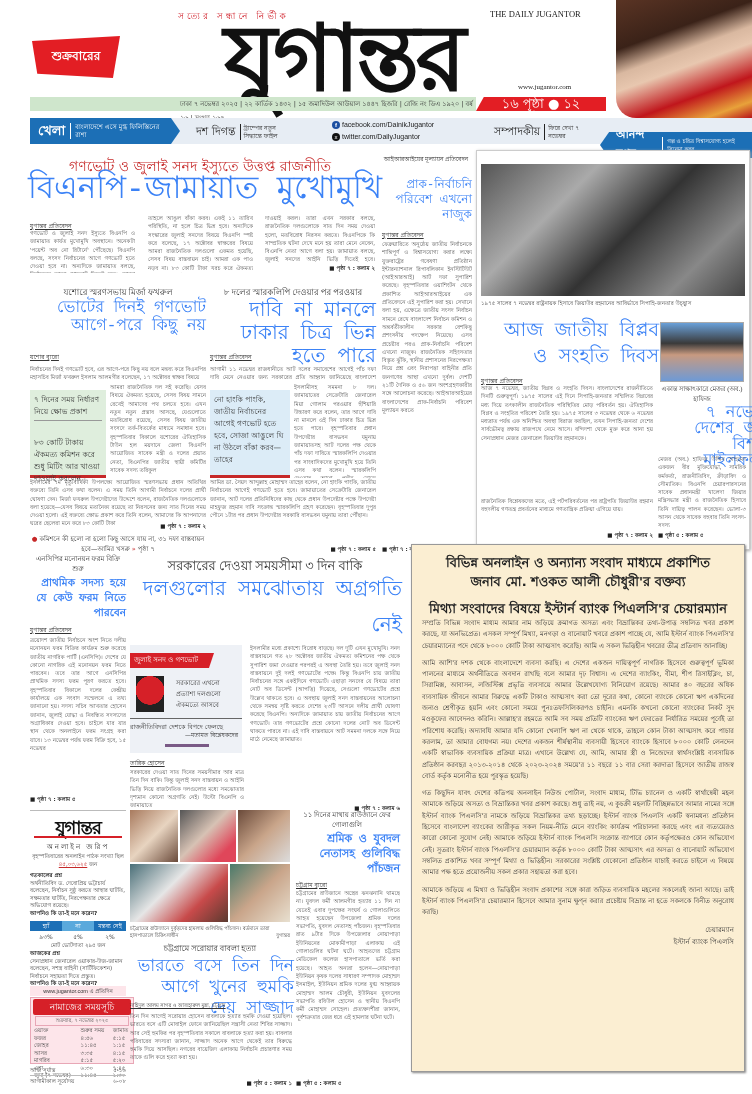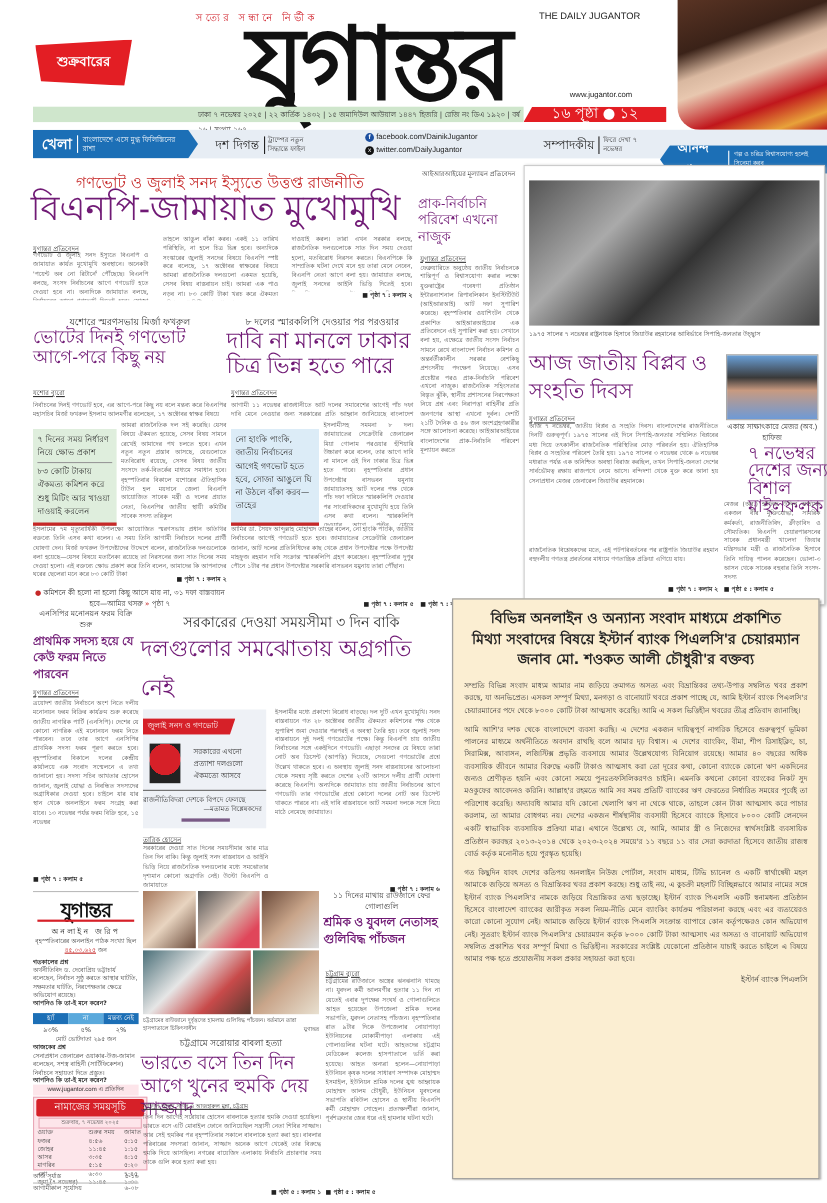--- a/index.html
+++ b/index.html
@@ -1,34 +1,34 @@
 <!DOCTYPE html>
 <html><head>
 <meta charset="utf-8">
 <style>
 *{box-sizing:border-box;margin:0;padding:0}
 body{width:752px;height:1094px;background:#fff;font-family:"DejaVu Serif",serif;color:#222;overflow:hidden;position:relative}
 .abs{position:absolute}
 .tag{font-family:"DejaVu Sans",sans-serif;font-size:9px;color:#d0202a;letter-spacing:3px}
 .logo{font-family:"DejaVu Serif",serif;font-weight:900;font-size:92px;color:#111;letter-spacing:-4px;line-height:1}
-.en{font-family:Liberation Sans, sans-serif;font-size:9px;color:#222}
+.en{font-family:Liberation Serif, serif;font-size:9px;color:#222}
 .friday{background:#e31e24;color:#fff;font-family:"DejaVu Sans",sans-serif;font-size:12px;font-weight:bold;padding:8px 14px;clip-path:polygon(0 12%,100% 0,92% 100%,6% 90%)}
 .dateline{background:#cfe6cc;height:14px;font-family:"DejaVu Sans",sans-serif;font-size:6.5px;color:#333;line-height:14px;padding-left:150px}
 .pagebadge{background:#e31e24;color:#fff;font-family:"DejaVu Sans",sans-serif;font-size:13px;line-height:14px;height:14px;padding:0 14px;clip-path:polygon(6% 0,100% 0,100% 100%,0 100%)}
 .strip{background:#e7edf4;height:26px;font-family:"DejaVu Sans",sans-serif}
 .pill{background:#1c6fb6;color:#fff;height:26px;display:flex;align-items:center;padding:0 8px;gap:5px}
 .pill .big{font-size:13px;font-weight:bold}
 .pill .sm{font-size:6.5px;line-height:8px;border-left:1px solid #fff;padding-left:4px}
 .mid{display:flex;align-items:center;gap:4px;color:#222}
 .mid .big{font-size:11px}
 .mid .sm{font-size:6px;line-height:8px;border-left:1px solid #222;padding-left:3px;color:#333}
 .social{font-family:"Liberation Sans",sans-serif;font-size:7px;line-height:12px;color:#222}
 .kicker{font-family:"DejaVu Sans",sans-serif;color:#c62828;text-align:center}
-.kickerg{font-family:Liberation Sans, sans-serif;color:#333;text-align:center}
-.hln{font-family:Liberation Sans, sans-serif;color:#701a75;text-align:left;line-height:1.15}
+.kickerg{font-family:Liberation Serif, serif;color:#333;text-align:center}
+.hln{font-family:Liberation Mono, monospace;color:#3b82f6;text-align:right;line-height:1.15}
 .by{font-family:"DejaVu Sans",sans-serif;font-size:6px;color:#333;text-decoration:underline}
 .body{font-family:"DejaVu Sans",sans-serif;font-size:5.5px;line-height:8.3px;color:#555;text-align:justify;overflow:hidden}
 .jump{font-family:"DejaVu Sans",sans-serif;font-size:5.5px;color:#222;font-weight:bold;text-align:right}
 .box-green{background:#dfeedd;border-bottom:3px solid #c62828;padding:6px 8px;font-family:"DejaVu Sans",sans-serif;font-size:9.5px;line-height:14px;color:#333}
 .box-blue{background:#dcecf7;border-bottom:3px solid #c62828;padding:6px 8px;font-family:"DejaVu Sans",sans-serif;font-size:9.5px;line-height:14px;color:#333}
 .photo{background:linear-gradient(135deg,#555,#aaa 30%,#333 55%,#888 80%,#444)}
 .caption{font-family:"DejaVu Sans",sans-serif;font-size:5.5px;color:#444}
 .ad{background:#fbeed2;border:1px solid #999;box-shadow:1px 1px 2px #888}
 .ad .t{font-family:"DejaVu Sans",sans-serif;font-size:13px;font-weight:bold;color:#222;text-align:center;line-height:19px}
 .ad p{font-family:"DejaVu Sans",sans-serif;font-size:6.6px;line-height:11.3px;color:#333;text-align:justify;margin-bottom:6px}
@@ -83,21 +83,21 @@
 <div class="abs body" style="left:30px;top:229px;width:105px;height:44px">গণভোট ও জুলাই সনদ ইস্যুতে বিএনপি ও জামায়াত কার্যত মুখোমুখি অবস্থানে। অনেকটা 'পয়েন্ট অব নো রিটার্নে' পৌঁছেছে। বিএনপি বলছে, সংসদ নির্বাচনের আগে গণভোট হতে দেওয়া হবে না। অন্যদিকে জামায়াত বলছে, নির্বাচনের আগে গণভোট দিতেই হবে। সোজা আঙুলে ঘি না উঠলে</div>
 <div class="abs body" style="left:148px;top:214px;width:105px;height:59px">তাহলে আঙুল বাঁকা করব। একই ১১ তারিখ পরিস্থিতি, না হলে চিত্র ভিন্ন হবে। অন্যদিকে সংস্কারের জুলাই সনদের বিষয়ে বিএনপি স্পষ্ট করে বলেছে, ১৭ অক্টোবর স্বাক্ষরের বিষয়ে আমরা রাজনৈতিক দলগুলো একমত হয়েছি, সেসব বিষয় বাস্তবায়ন চাই। আমরা এক পাও নড়ব না। ৮৩ কোটি টাকা খরচ করে ঐকমত্য কমিশন শুধু মিটিং আর খাওয়া-</div>
 <div class="abs body" style="left:265px;top:214px;width:110px;height:51px">দাওয়াই করল। তারা এখন সরকার বলছে, রাজনৈতিক দলগুলোকে সাত দিন সময় দেওয়া হলো, মতবিরোধ নিরসন করতে। বিএনপিকে কি সাম্প্রতিক ঘটনা দেখে মনে হয় তারা মেনে নেবেন, বিএনপি নেতা আগে বলা হয়। জামায়াত বলছে, জুলাই সনদের আইনি ভিত্তি দিতেই হবে। বিএনপিকে যেসব দল চেষ্টা করে বিশেষ বিবেচনায়</div>
 <div class="abs jump" style="left:265px;top:265px;width:110px">■ পৃষ্ঠা ৭ : কলাম ২</div>
 
 <div class="abs kickerg" style="left:30px;top:286px;width:176px;font-size:8.5px">যশোরে স্মরণসভায় মির্জা ফখরুল</div>
 <a class="abs hln" style="left:30px;top:299px;width:176px;font-size:16px">ভোটের দিনই গণভোট আগে-পরে কিছু নয়</a>
 <div class="abs by" style="left:30px;top:352px">যশোর ব্যুরো</div>
 <div class="abs body" style="left:30px;top:365px;width:176px;height:17px">নির্বাচনের দিনই গণভোট হবে, এর আগে-পরে কিছু নয় বলে মন্তব্য করে বিএনপির মহাসচিব মির্জা ফখরুল ইসলাম আলমগীর বলেছেন, ১৭ অক্টোবর স্বাক্ষর বিষয়ে</div>
 <div class="abs box-green" style="left:30px;top:390px;width:76px;height:88px;font-size:7.5px;line-height:12px;padding:4px">
-  <div style="border-bottom:1px solid #999;padding-bottom:2px;margin-bottom:2px">৭ দিনের সময় নির্ধারণ নিয়ে ক্ষোভ প্রকাশ</div>
+  <div style="border-bottom:1px solid #999;padding-bottom:2px;margin-bottom:16px">৭ দিনের সময় নির্ধারণ নিয়ে ক্ষোভ প্রকাশ</div>
   <div>৮৩ কোটি টাকায় ঐকমত্য কমিশন করে শুধু মিটিং আর খাওয়া দাওয়াই করলেন</div>
 </div>
 <div class="abs body" style="left:110px;top:383px;width:96px;height:95px">আমরা রাজনৈতিক দল সই করেছি। যেসব বিষয়ে ঐকমত্য হয়েছে, সেসব বিষয় সামনে রেখেই আমাদের পথ চলতে হবে। এখন নতুন নতুন প্রস্তাব আসছে, যেগুলোতে মতবিরোধ রয়েছে, সেসব বিষয় জাতীয় সংসদে তর্ক-বিতর্কের মাধ্যমে সমাধান হবে। বৃহস্পতিবার বিকালে যশোরের ঐতিহাসিক টাউন হল ময়দানে জেলা বিএনপি আয়োজিত সাবেক মন্ত্রী ও দলের প্রয়াত নেতা, বিএনপির জাতীয় স্থায়ী কমিটির সাবেক সদস্য তরিকুল</div>
 <div class="abs body" style="left:30px;top:478px;width:176px;height:50px">ইসলামের ৭ম মৃত্যুবার্ষিকী উপলক্ষ্যে আয়োজিত স্মরণসভায় প্রধান অতিথির বক্তব্যে তিনি এসব কথা বলেন। এ সময় তিনি আগামী নির্বাচনে দলের প্রার্থী ঘোষণা দেন। মির্জা ফখরুল উপদেষ্টাদের উদ্দেশে বলেন, রাজনৈতিক দলগুলোকে বলা হয়েছে—যেসব বিষয়ে মতানৈক্য রয়েছে তা নিরসনের জন্য সাত দিনের সময় দেওয়া হলো। এই বক্তব্যে ক্ষোভ প্রকাশ করে তিনি বলেন, আমাদের কি আপনাদের ঘরের ছেলেরা মনে করে ৮৩ কোটি টাকা</div>
 <div class="abs jump" style="left:30px;top:523px;width:176px">■ পৃষ্ঠা ৭ : কলাম ২</div>
 <div class="abs" style="left:30px;top:534px;width:176px;text-align:center;font-family:'DejaVu Sans',sans-serif;font-size:6.5px;line-height:10px;color:#333">
   <span style="color:#c62828">●</span>
   <span>কমিশনে কী হলো না হলো কিছু আসে যায় না, ৩১ দফা বাস্তবায়ন হবে—আমির খসরু</span>
   <span style="color:#c62828">»</span>
   <span>পৃষ্ঠা ৭</span>
@@ -252,19 +252,21 @@
 <div class="abs jump" style="left:296px;top:1080px;width:104px;text-align:left">■ পৃষ্ঠা ৫ : কলাম ৫</div>
 
 <div class="abs kickerg" style="left:130px;top:942px;width:160px;font-size:8px">চট্টগ্রামে সরোয়ার বাবলা হত্যা</div>
 <a class="abs hln" style="left:128px;top:956px;width:166px;font-size:17px;line-height:21px">ভারতে বসে তিন দিন আগে খুনের হুমকি দেয় সাজ্জাদ</a>
 <div class="abs by" style="left:130px;top:1002px;font-size:5px">নাহিদুল আলম সাগর ও আজহারুল মুন্না, চট্টগ্রাম</div>
 <div class="abs body" style="left:130px;top:1012px;width:162px;height:68px">তিন দিন আগেই সরোয়ার হোসেন বাবলাকে হত্যার হুমকি দেওয়া হয়েছিল। ভারতে বসে এটি মোবাইল ফোনে জানিয়েছিল সন্ত্রাসী নেতা শিবির সাজ্জাদ। আর সেই হুমকির পর বৃহস্পতিবার সকালে বাবলাকে হত্যা করা হয়। বাবলার পরিবারের সদস্যরা জানান, সাজ্জাদ অনেক আগে থেকেই তার বিরুদ্ধে হুমকি দিয়ে আসছিল। নগরের বায়েজিদ এলাকায় নির্বাচনি প্রচারণার সময় তাকে গুলি করে হত্যা করা হয়।</div>
 <div class="abs jump" style="left:130px;top:1080px;width:162px">■ পৃষ্ঠা ৫ : কলাম ১</div>
 
 <div class="abs ad" style="left:411px;top:544px;width:334px;height:528px;padding:8px 10px">
   <div class="t">বিভিন্ন অনলাইন ও অন্যান্য সংবাদ মাধ্যমে প্রকাশিত</div>
+  <div class="t" style="margin-bottom:8px">জনাব মো. শওকত আলী চৌধুরী'র বক্তব্য</div>
   <div class="t">মিথ্যা সংবাদের বিষয়ে ইস্টার্ন ব্যাংক পিএলসি'র চেয়ারম্যান</div>
-  <div class="t" style="margin-bottom:8px">জনাব মো. শওকত আলী চৌধুরী'র বক্তব্য</div>
   <p>সম্প্রতি বিভিন্ন সংবাদ মাধ্যম আমার নাম জড়িয়ে ক্রমাগত অসত্য এবং বিভ্রান্তিকর তথ্য-উপাত্ত সম্বলিত খবর প্রকাশ করছে, যা অনভিপ্রেত। এসকল সম্পূর্ণ মিথ্যা, মনগড়া ও বানোয়াট খবরে প্রকাশ পাচ্ছে যে, আমি ইস্টার্ন ব্যাংক পিএলসি'র চেয়ারম্যানের পদে থেকে ৮০০০ কোটি টাকা আত্মসাৎ করেছি। আমি এ সকল ভিত্তিহীন খবরের তীব্র প্রতিবাদ জানাচ্ছি।</p>
   <p>আমি আশি'র দশক থেকে বাংলাদেশে ব্যবসা করছি। এ দেশের একজন দায়িত্বপূর্ণ নাগরিক হিসেবে গুরুত্বপূর্ণ ভূমিকা পালনের মাধ্যমে অর্থনীতিতে অবদান রাখছি বলে আমার দৃঢ় বিশ্বাস। এ দেশের ব্যাংকিং, বীমা, শীপ রিসাইক্লিং, চা, সিরামিক্স, আবাসন, লজিস্টিক্স প্রভৃতি ব্যবসায়ে আমার উল্লেখযোগ্য বিনিয়োগ রয়েছে। আমার ৪০ বছরের অধিক ব্যবসায়িক জীবনে আমার বিরুদ্ধে একটি টাকাও আত্মসাৎ করা তো দূরের কথা, কোনো ব্যাংকে কোনো ঋণ একদিনের জন্যও শ্রেণীকৃত হয়নি এবং কোনো সময়ে পুনঃতফসিলিকরণও চাইনি। এমনকি কখনো কোনো ব্যাংকের নিকট সুদ মওকুফের আবেদনও করিনি। আল্লাহ'র রহমতে আমি সব সময় প্রতিটি ব্যাংকের ঋণ ফেরতের নির্ধারিত সময়ের পূর্বেই তা পরিশোধ করেছি। অদ্যাবধি আমার যদি কোনো খেলাপি ঋণ না থেকে থাকে, তাহলে কোন টাকা আত্মসাৎ করে পাচার করলাম, তা আমার বোধগম্য নয়। দেশের একজন শীর্ষস্থানীয় ব্যবসায়ী হিসেবে ব্যাংকে হিসাবে ৮০০০ কোটি লেনদেন একটি স্বাভাবিক ব্যবসায়িক প্রক্রিয়া মাত্র। এখানে উল্লেখ্য যে, আমি, আমার স্ত্রী ও নিজেদের স্বার্থসংশ্লিষ্ট ব্যবসায়িক প্রতিষ্ঠান করবছর ২০১৩-২০১৪ থেকে ২০২৩-২০২৪ সময়ে'র ১১ বছরে ১১ বার সেরা করদাতা হিসেবে জাতীয় রাজস্ব বোর্ড কর্তৃক মনোনীত হয়ে পুরস্কৃত হয়েছি।</p>
   <p>গত কিছুদিন যাবৎ দেশের কতিপয় অনলাইন নিউজ পোর্টাল, সংবাদ মাধ্যম, টিভি চ্যানেল ও একটি স্বার্থান্বেষী মহল আমাকে জড়িয়ে অসত্য ও বিভ্রান্তিকর খবর প্রকাশ করছে। শুধু তাই নয়, এ কুচক্রী মহলটি বিচ্ছিন্নভাবে আমার নামের সঙ্গে ইস্টার্ন ব্যাংক পিএলসি'র নামকে জড়িয়ে বিভ্রান্তিকর তথ্য ছড়াচ্ছে। ইস্টার্ন ব্যাংক পিএলসি একটি স্বনামধন্য প্রতিষ্ঠান হিসেবে বাংলাদেশ ব্যাংকের জারীকৃত সকল নিয়ম-নীতি মেনে ব্যাংকিং কার্যক্রম পরিচালনা করছে এবং এর ব্যত্যয়েরও কারো কোনো সুযোগ নেই। আমাকে জড়িয়ে ইস্টার্ন ব্যাংক পিএলসি সংক্রান্ত ব্যাপারে কোন কর্তৃপক্ষেরও কোন অভিযোগ নেই। সুতরাং ইস্টার্ন ব্যাংক পিএলসি'র চেয়ারম্যান কর্তৃক ৮০০০ কোটি টাকা আত্মসাৎ এর অসত্য ও বানোয়াট অভিযোগ সম্বলিত প্রকাশিত খবর সম্পূর্ণ মিথ্যা ও ভিত্তিহীন। সরকারের সংশ্লিষ্ট যেকোনো প্রতিষ্ঠান যাচাই করতে চাইলে এ বিষয়ে আমার পক্ষ হতে প্রয়োজনীয় সকল প্রকার সহায়তা করা হবে।</p>
+  <p>আমাকে জড়িয়ে এ মিথ্যা ও ভিত্তিহীন সংবাদ প্রকাশের সঙ্গে কারা জড়িত ব্যবসায়িক মহলের সকলেরই জানা আছে। তাই ইস্টার্ন ব্যাংক পিএলসি'র চেয়ারম্যান হিসেবে আমার সুনাম ক্ষুণ্ন করার প্রচেষ্টায় বিভ্রান্ত না হতে সকলকে বিনীত অনুরোধ করছি।</p>
+  <div class="sig">চেয়ারম্যান</div>
   <div class="sig">ইস্টার্ন ব্যাংক পিএলসি</div>
 </div>
 
 </body></html>

